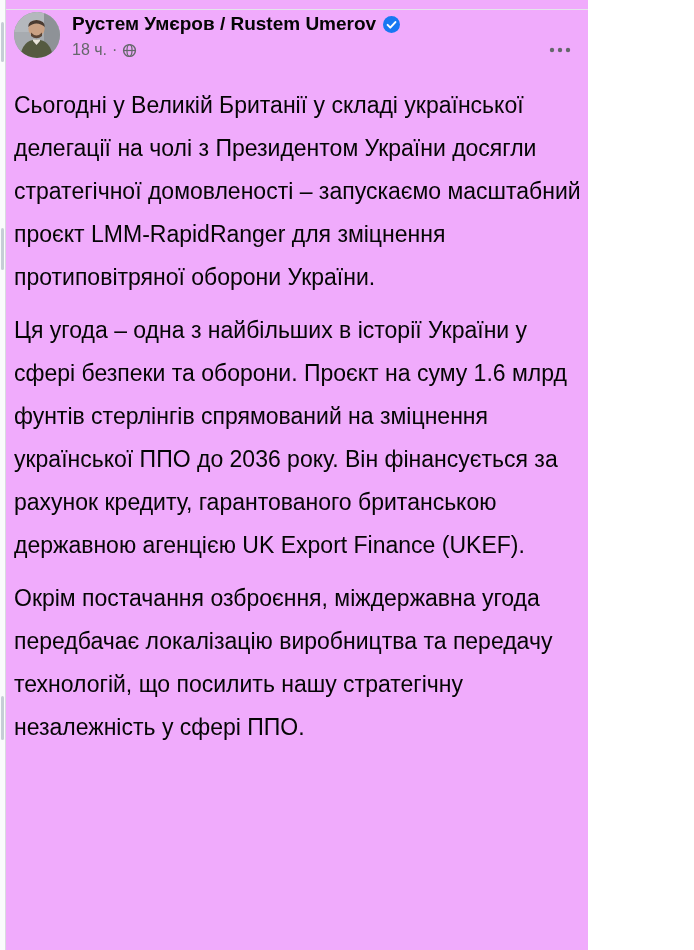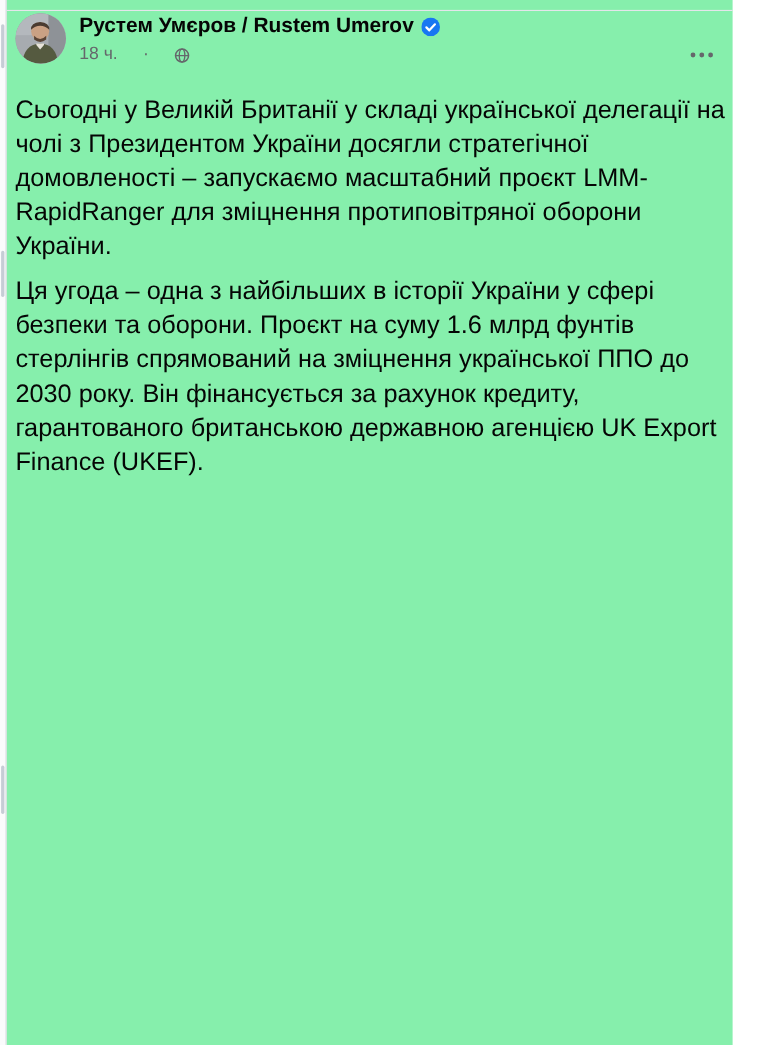--- a/index.html
+++ b/index.html
@@ -2,21 +2,21 @@
 <html><head>
 <meta charset="utf-8">
 <style>
   html, body { margin: 0; padding: 0; }
   body {
     width: 694px; height: 950px; overflow: hidden;
     background: #ffffff;
     font-family: "Liberation Sans", sans-serif;
     -webkit-font-smoothing: antialiased;
   }
-  .canvas { position: relative; width: 666px; height: 950px; background: #86efac; }
+  .canvas { position: relative; width: 588px; height: 950px; background: #f0abfc; }
 
   
   .edge-strip {
     position: absolute; left: 0; top: 0; width: 5px; height: 950px;
     background: #fafbfc; border-right: 1px solid #d8dadf;
   }
   .edge-seg { position: absolute; left: 1px; width: 3px; border-radius: 2px; background: #c6cdd6; }
   .edge-seg.s1 { top: 22px;  height: 40px; }
   .edge-seg.s2 { top: 228px; height: 42px; }
   .edge-seg.s3 { top: 696px; height: 44px; }
@@ -29,35 +29,35 @@
     width: 46px; height: 46px; border-radius: 50%; overflow: hidden;
     flex: 0 0 auto; cursor: pointer; background: #9aa0a6;
   }
   .avatar svg { display: block; }
   .header-text { margin-left: 12px; padding-top: 1px; min-width: 0; }
   .name-row { display: flex; align-items: center; gap: 7px; }
   .author {
     font-size: 19px; font-weight: 700; color: #050505; white-space: nowrap; cursor: pointer;
   }
   .verified { width: 17px; height: 17px; display: inline-block; flex: 0 0 auto; }
-  .meta-row { display: flex; align-items: center; gap: 23px; margin-top: 6px; color: #65676b; font-size: 16px; }
+  .meta-row { display: flex; align-items: center; gap: 5px; margin-top: 6px; color: #65676b; font-size: 16px; }
   .meta-row .ts { cursor: pointer; }
   .meta-dot { font-size: 16px; line-height: 16px; }
   .globe { width: 15px; height: 15px; display: inline-block; margin-top: 1px; }
 
   .more {
     position: absolute; right: 10px; top: 34px; width: 36px; height: 32px;
     display: flex; align-items: center; justify-content: center;
     border-radius: 18px; cursor: pointer;
   }
 
   
   .body {
     position: absolute; left: 14px; top: 84px; right: 4px;
-    color: #050505; font-size: 23px; line-height: 31px;
+    color: #050505; font-size: 23px; line-height: 43px;
   }
   .para { margin: 0 0 10px 0; }
   .flag { display: inline-block; width: 21px; height: 15px; margin-left: 3px; vertical-align: -1px; }
   .flag svg { display: block; border-radius: 2px; }
 </style>
 </head>
 <body>
 
 <div class="canvas">
 
@@ -116,16 +116,17 @@
   <div class="more">
     <svg width="22" height="6" viewBox="0 0 22 6" xmlns="http://www.w3.org/2000/svg">
       <circle cx="3" cy="3" r="2.2" fill="#65676b"></circle>
       <circle cx="11" cy="3" r="2.2" fill="#65676b"></circle>
       <circle cx="19" cy="3" r="2.2" fill="#65676b"></circle>
     </svg>
   </div>
 
   <div class="body" id="post-body">
       <p class="para">Сьогодні у Великій Британії у складі української делегації на чолі з Президентом України досягли стратегічної домовленості – запускаємо масштабний проєкт LMM-RapidRanger для зміцнення протиповітряної оборони України.</p>
-      <p class="para">Ця угода – одна з найбільших в історії України у сфері безпеки та оборони. Проєкт на суму 1.6 млрд фунтів стерлінгів спрямований на зміцнення української ППО до 2030 року. Він фінансується за рахунок кредиту, гарантованого британською державною агенцією UK Export Finance (UKEF).</p>
+      <p class="para">Ця угода – одна з найбільших в історії України у сфері безпеки та оборони. Проєкт на суму 1.6 млрд фунтів стерлінгів спрямований на зміцнення української ППО до 2036 року. Він фінансується за рахунок кредиту, гарантованого британською державною агенцією UK Export Finance (UKEF).</p>
+      <p class="para">Окрім постачання озброєння, міждержавна угода передбачає локалізацію виробництва та передачу технологій, що посилить нашу стратегічну незалежність у сфері ППО.</p>
     </div>
 
 </div>
 
 </body></html>

